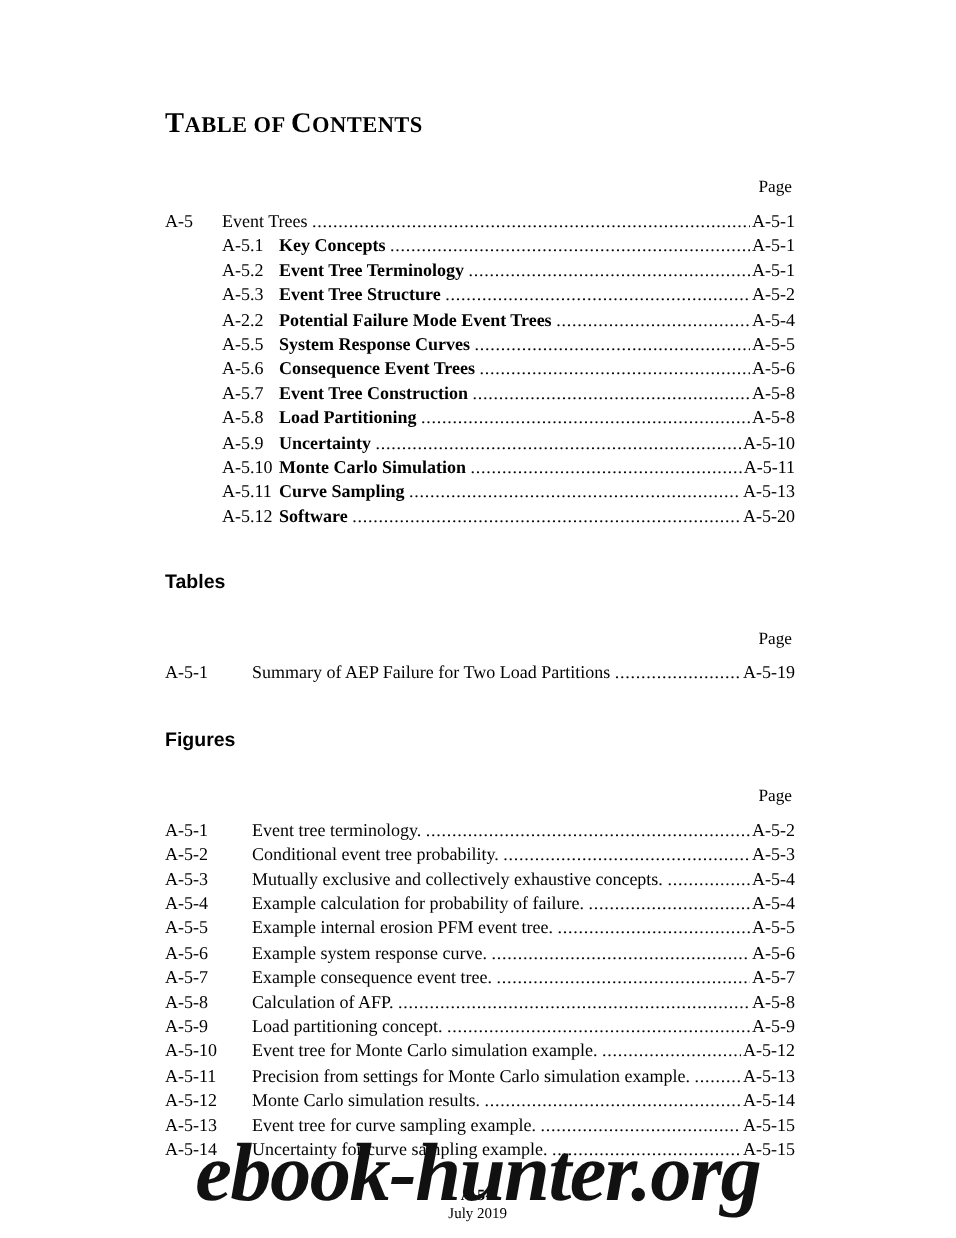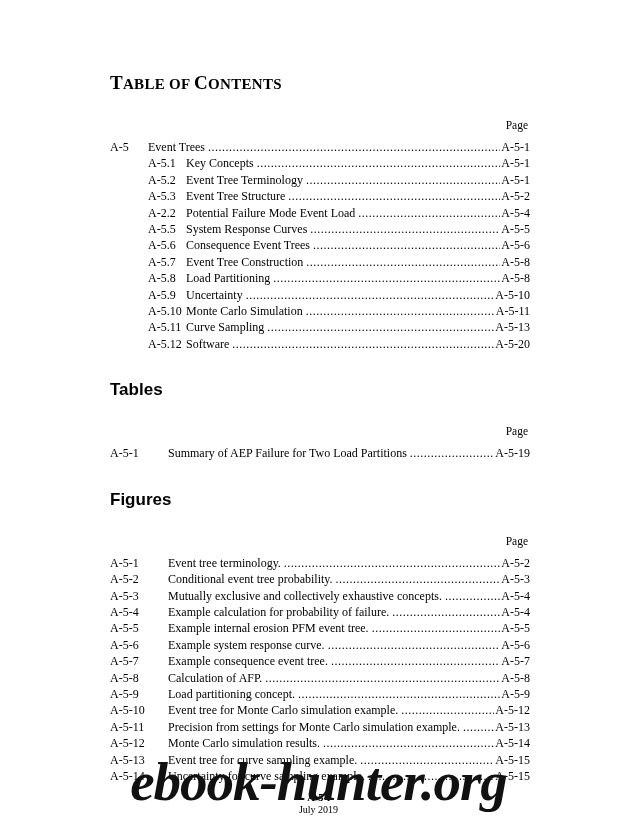--- a/index.html
+++ b/index.html
@@ -70,25 +70,25 @@
     color: #000;
   }
   .toc-row .pg {
     flex: 0 0 auto;
     text-align: right;
   }
   
   .lvl0 .num { width: 38px; }
   .lvl0 .txt { padding-left: 0px; }
   .lvl1 .num { width: 38px; margin-left: 38px; }
-  .lvl1 .txt { padding-left: 0px; }
+  .lvl1 .txt { padding-left: 0px; font-weight: bold; }
 
   .section-head {
     font-family: "Liberation Sans", sans-serif;
-    font-size: 17px;
+    font-size: 13px;
     font-weight: bold;
     margin-top: 28px;
   }
   .tbl-row .num { width: 58px; }
   .fig-row .num { width: 58px; }
 
   .footer {
     position: absolute;
     left: 0;
     width: 637px;
@@ -148,21 +148,21 @@
           <span class="pg">A-5-1</span>
         </div>
         <div class="toc-row  lvl1">
           <span class="num">A-5.3</span>
           <span class="txt">Event Tree Structure</span>
           <span class="dots">........................................................................................................................................................................................................</span>
           <span class="pg">A-5-2</span>
         </div>
         <div class="toc-row  lvl1">
           <span class="num">A-2.2</span>
-          <span class="txt">Potential Failure Mode Event Load</span>
+          <span class="txt">Potential Failure Mode Event Trees</span>
           <span class="dots">........................................................................................................................................................................................................</span>
           <span class="pg">A-5-4</span>
         </div>
         <div class="toc-row  lvl1">
           <span class="num">A-5.5</span>
           <span class="txt">System Response Curves</span>
           <span class="dots">........................................................................................................................................................................................................</span>
           <span class="pg">A-5-5</span>
         </div>
         <div class="toc-row  lvl1">

